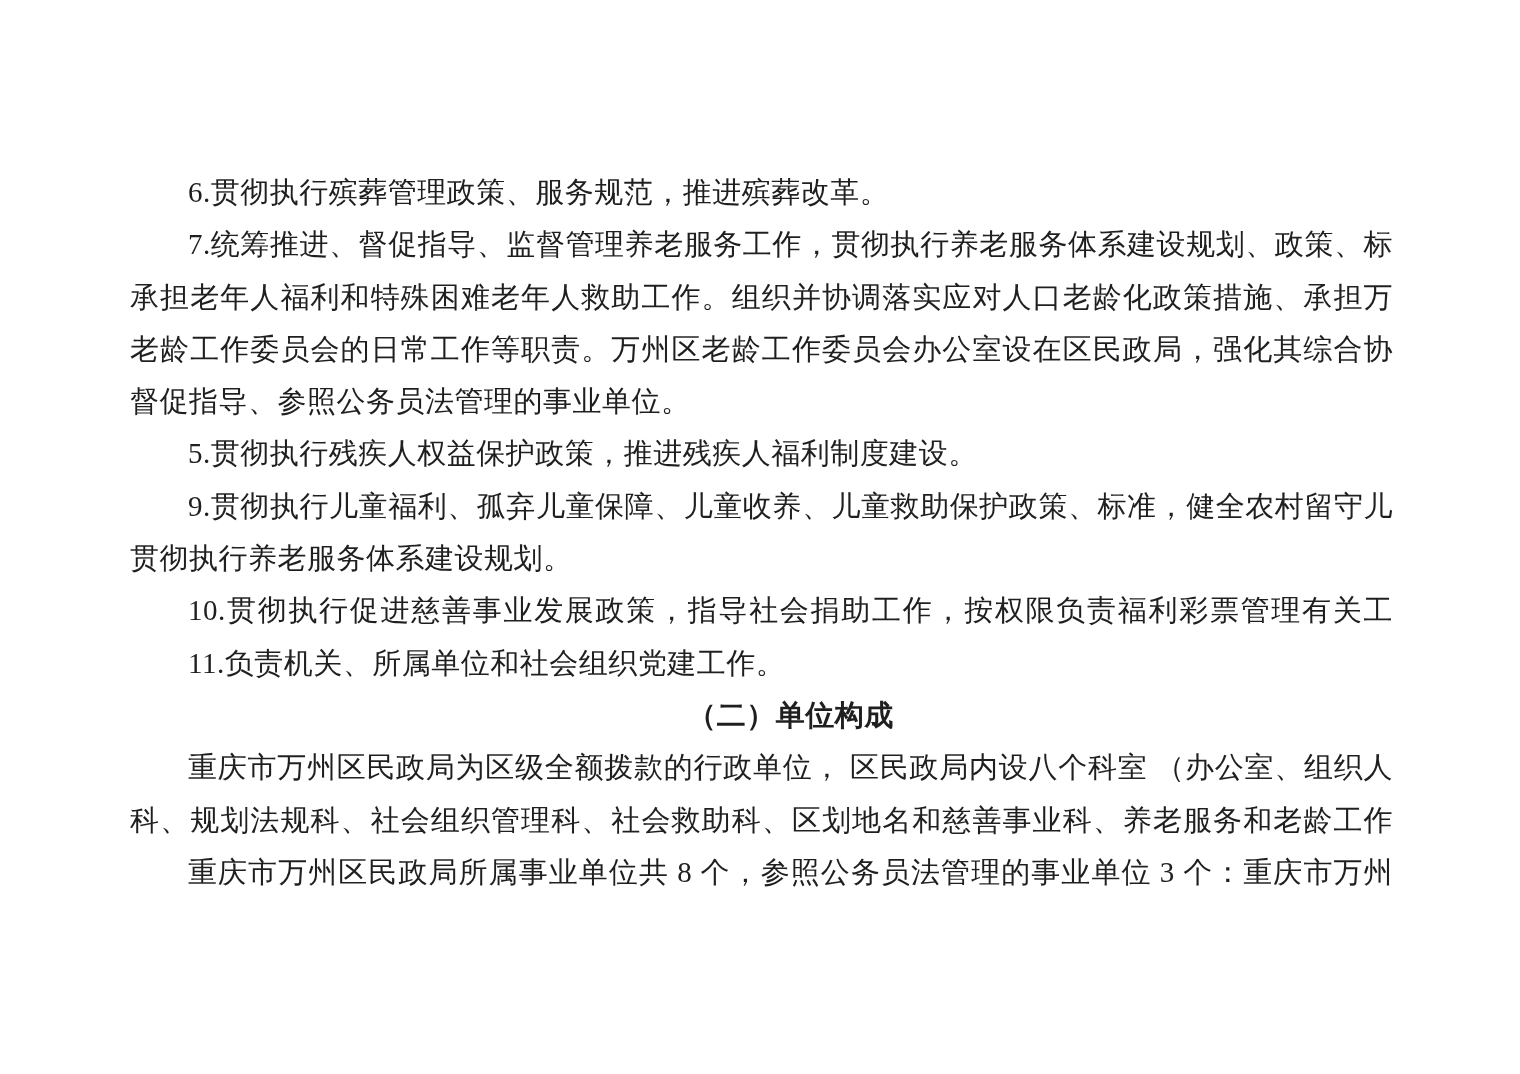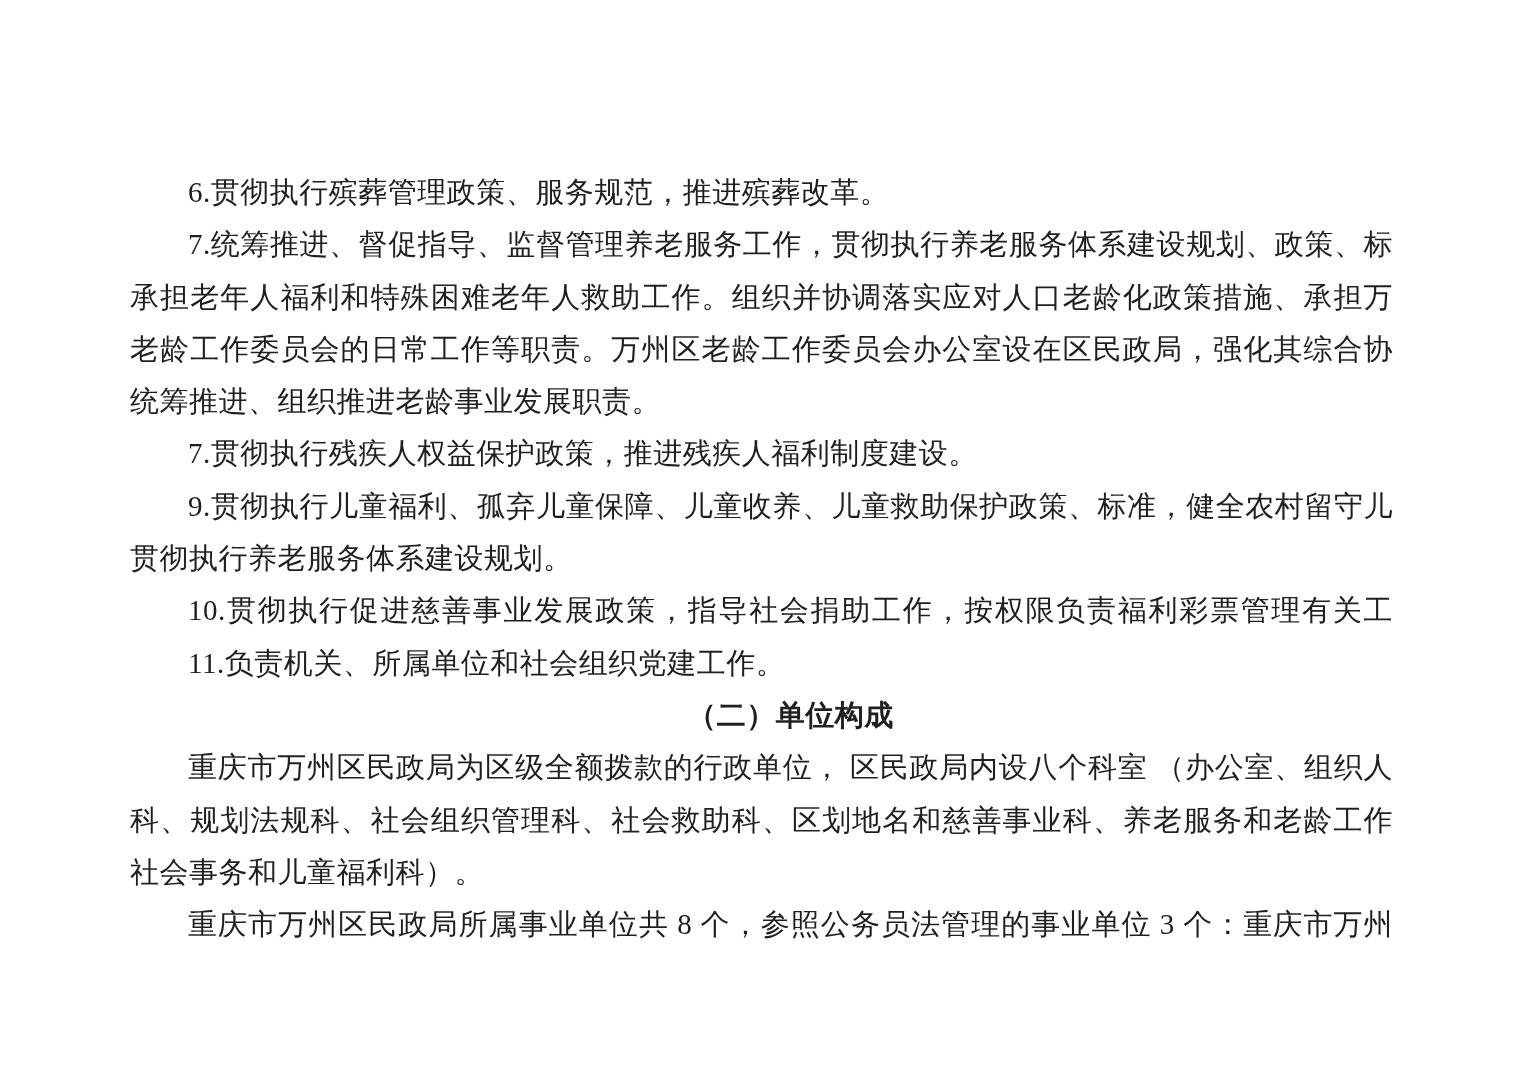--- a/index.html
+++ b/index.html
@@ -53,33 +53,32 @@
 <body>
 
 <div class="page">
   <div class="doc">
 
     <div class="line indent">6.贯彻执行殡葬管理政策、服务规范，推进殡葬改革。</div>
 
     <div class="line indent j">7.统筹推进、督促指导、监督管理养老服务工作，贯彻执行养老服务体系建设规划、政策、标准，</div>
     <div class="line j">承担老年人福利和特殊困难老年人救助工作。组织并协调落实应对人口老龄化政策措施、承担万州区</div>
     <div class="line j">老龄工作委员会的日常工作等职责。万州区老龄工作委员会办公室设在区民政局，强化其综合协调、</div>
-    <div class="line">统筹推进、组织推进老龄事业发展职责。</div>
+    <div class="line">督促指导、参照公务员法管理的事业单位。</div>
 
-    <div class="line indent">7.贯彻执行残疾人权益保护政策，推进残疾人福利制度建设。</div>
+    <div class="line indent">5.贯彻执行残疾人权益保护政策，推进残疾人福利制度建设。</div>
 
     <div class="line indent j">9.贯彻执行儿童福利、孤弃儿童保障、儿童收养、儿童救助保护政策、标准，健全农村留守儿童</div>
     <div class="line">贯彻执行养老服务体系建设规划。</div>
 
     <div class="line indent j">10.贯彻执行促进慈善事业发展政策，指导社会捐助工作，按权限负责福利彩票管理有关工作。</div>
 
     <div class="line indent">11.负责机关、所属单位和社会组织党建工作。</div>
 
     <div class="line indent bold">（二）单位构成</div>
 
     <div class="line indent j">重庆市万州区民政局为区级全额拨款的行政单位， 区民政局内设八个科室 （办公室、组织人事</div>
     <div class="line j">科、规划法规科、社会组织管理科、社会救助科、区划地名和慈善事业科、养老服务和老龄工作科、</div>
-    <div class="line">社会事务和儿童福利科）。</div>
 
     <div class="line indent j">重庆市万州区民政局所属事业单位共 8 个，参照公务员法管理的事业单位 3 个：重庆市万州区民</div>
 
   </div>
 </div>
 
 </body></html>

